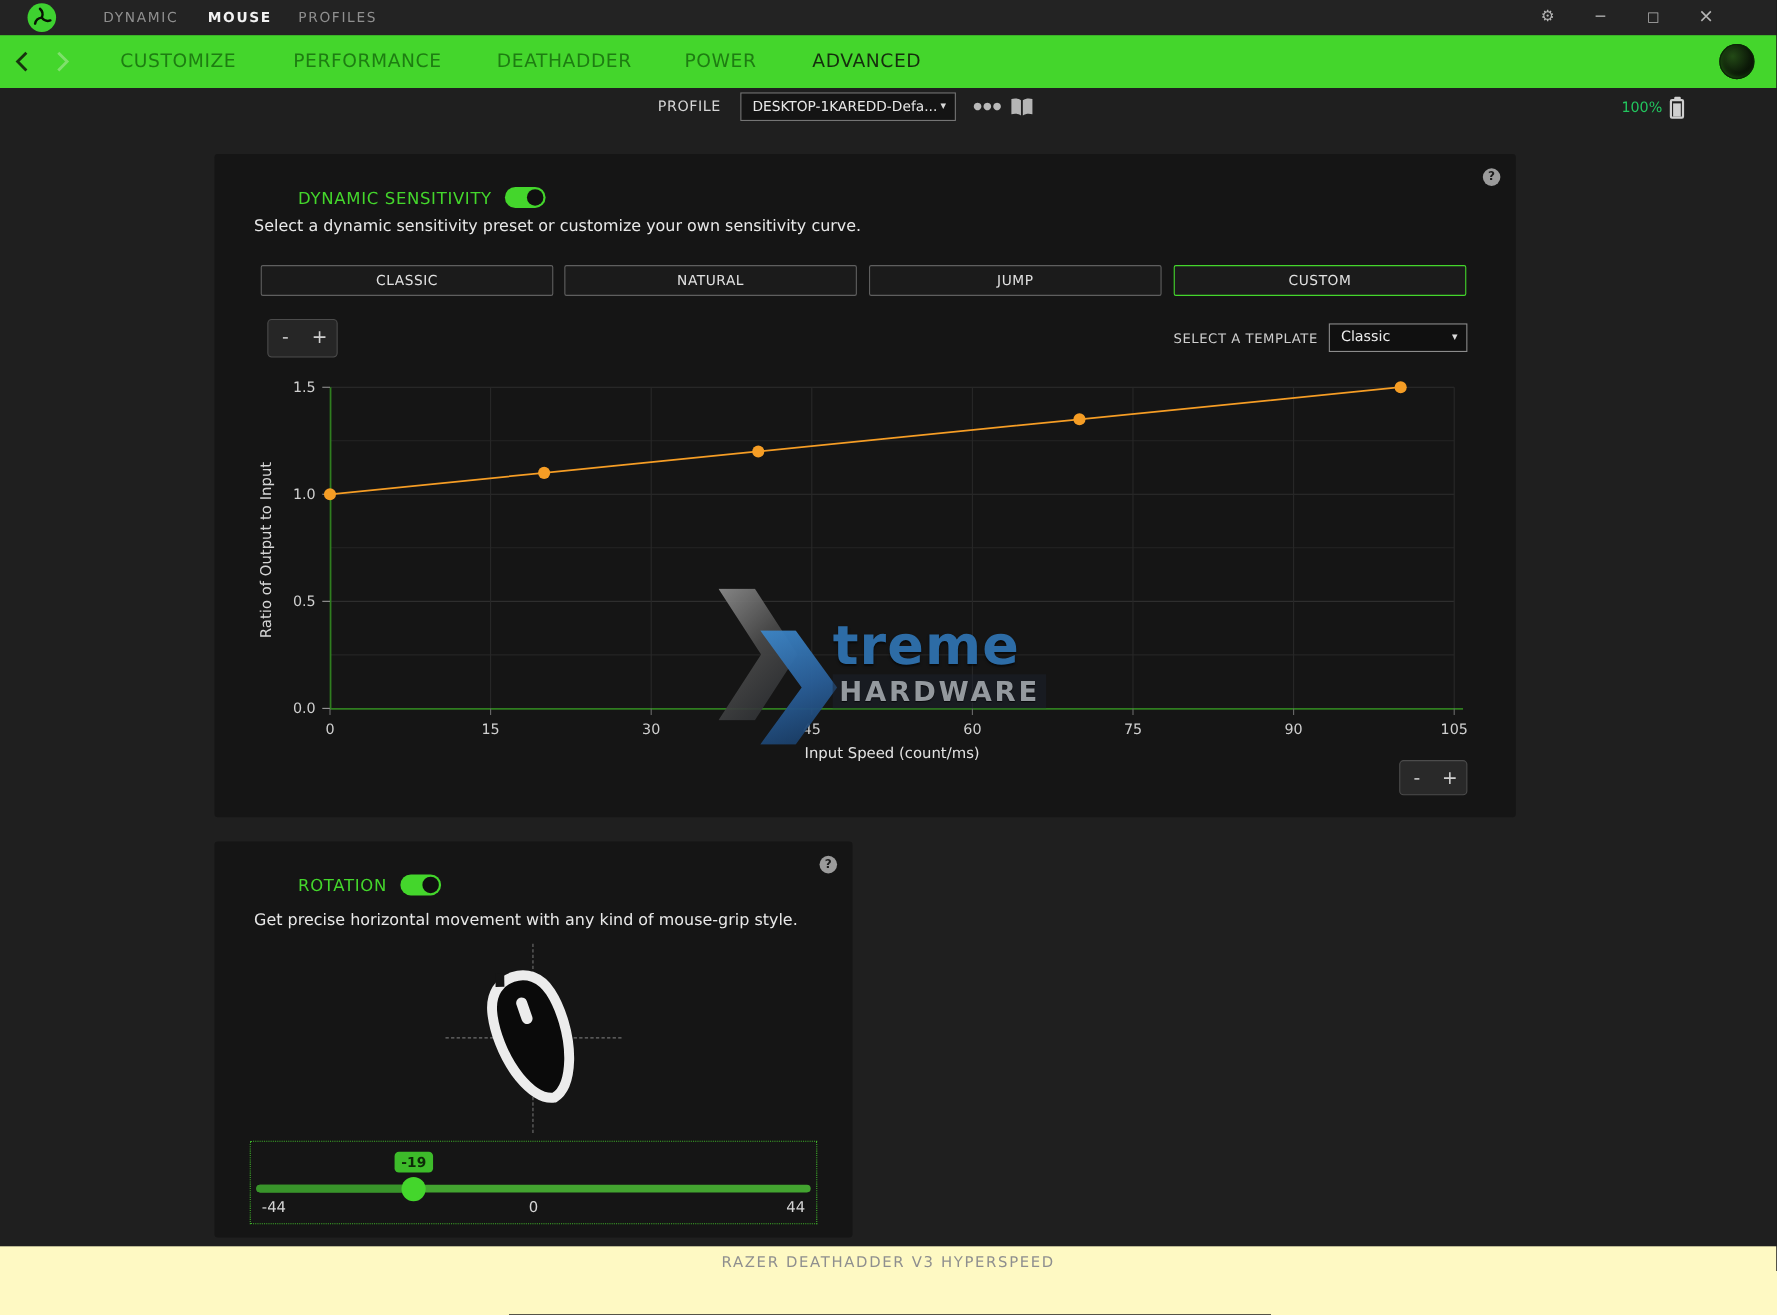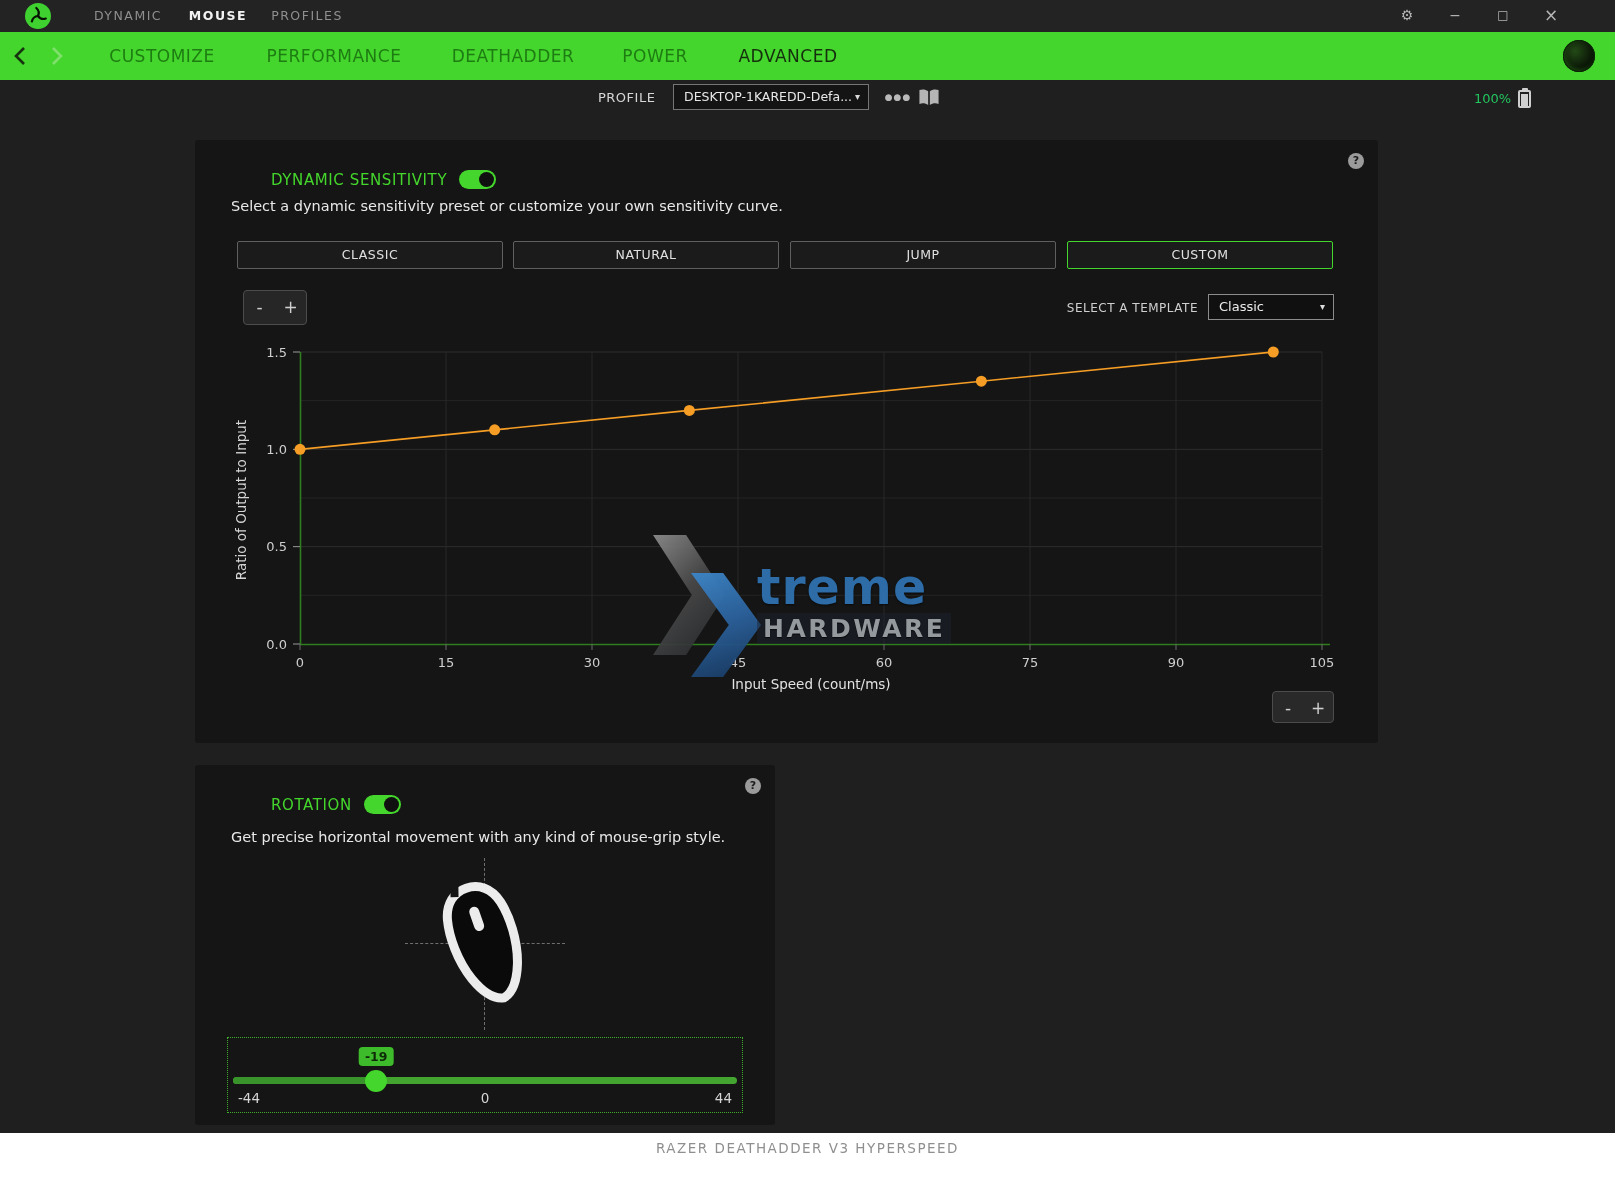--- a/index.html
+++ b/index.html
@@ -97,21 +97,21 @@
     border:1px dotted #3fae2a; }
   .slider-track { position:absolute; left:5px; top:39px; width:504px; height:7px; border-radius:4px; background:#43a430; }
   .slider-fill { position:absolute; left:0; top:0; height:7px; border-radius:4px 0 0 4px; background:#38942a; }
   .slider-thumb { position:absolute; top:42.5px; width:22px; height:22px; border-radius:50%; background:#44d62c;
     transform:translate(-50%,-50%); }
   .slider-tip { position:absolute; top:9px; transform:translateX(-50%); background:#3dbb2a; color:#0e2a08;
     font-size:12.5px; font-weight:600; padding:2px 6px; border-radius:4px; }
   .slider-minmax { position:absolute; top:52px; color:#d5d5d5; font-size:13.5px; }
 
   
-  .footer { position:absolute; left:0; top:1133px; width:1615px; height:62px; background:#ffffff; }
+  .footer { position:absolute; left:0; top:1133px; width:1615px; height:62px; background:#fef9c3; }
   .footer-text { position:absolute; left:0; right:0; top:7px; text-align:center; color:#8f8f8f;
     font-size:13.5px; letter-spacing:1.5px; }
 </style>
 </head>
 <body>
 
 <div class="app">
 
   <div class="titlebar">
     <div class="logo-circle">

